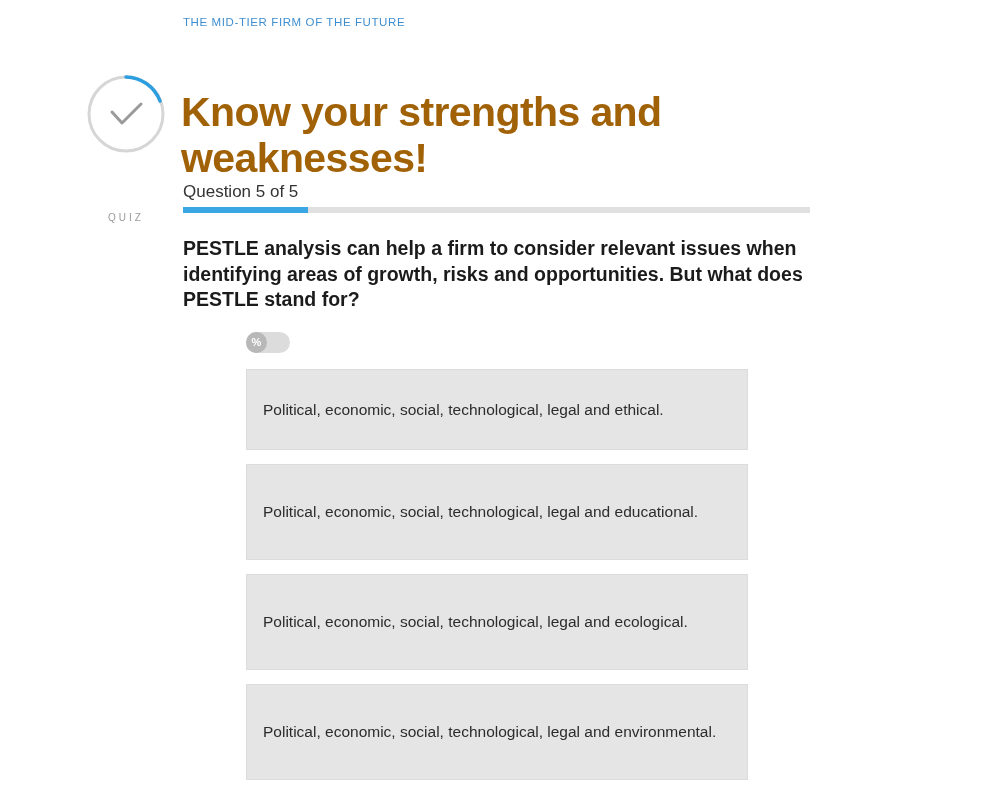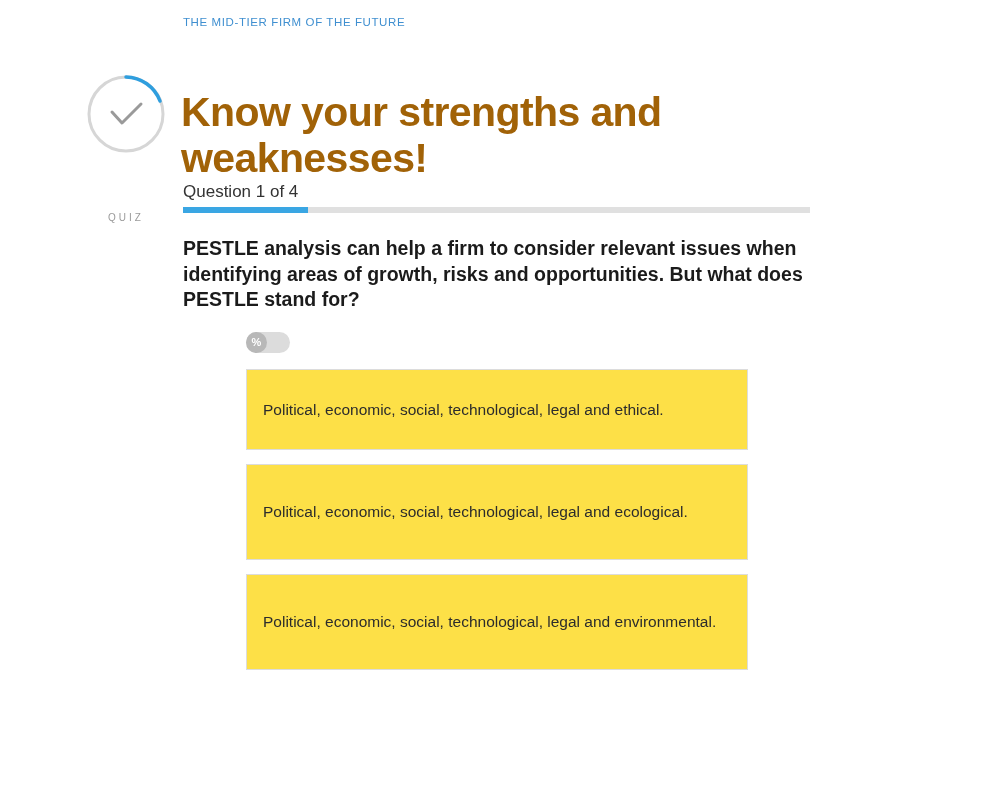--- a/index.html
+++ b/index.html
@@ -136,21 +136,21 @@
   .options {
     position: absolute;
     left: 246px;
     top: 369px;
     width: 502px;
   }
   .option {
     box-sizing: border-box;
     width: 502px;
     border: 1px solid #dcdcdc;
-    background: #fde047;
+    background: #e5e5e5;
     margin-bottom: 14px;
     padding: 14px 16px;
     display: flex;
     align-items: center;
     cursor: pointer;
   }
   .option-1 { height: 81px; }
   .option-2 { height: 96px; }
   .option-3 { height: 96px; }
   .option-4 { height: 96px; }
@@ -172,36 +172,39 @@
     <svg width="80" height="80" viewBox="0 0 80 80" xmlns="http://www.w3.org/2000/svg">
       <circle cx="40" cy="40" r="37" fill="none" stroke="#d6d6d6" stroke-width="3"></circle>
       <path d="M40 3 A37 37 0 0 1 74 27" fill="none" stroke="#2f9ede" stroke-width="3.5" stroke-linecap="round"></path>
       <path d="M26 38 L36 49 L55 30" fill="none" stroke="#9a9a9a" stroke-width="3" stroke-linecap="round" stroke-linejoin="round"></path>
     </svg>
   </div>
   <div class="quiz-label">QUIZ</div>
 
   <h1 class="title">Know your strengths and weaknesses!</h1>
 
-  <div class="question-counter">Question 1 of 4</div>
+  <div class="question-counter">Question 5 of 5</div>
 
   <div class="progress-track">
     <div class="progress-fill" style="width: 20%;"></div>
   </div>
 
   <div class="question-text">PESTLE analysis can help a firm to consider relevant issues when identifying areas of growth, risks and opportunities. But what does PESTLE stand for?</div>
 
   <div class="toggle-pill">
     <div class="toggle-knob">%</div>
   </div>
 
   <div class="options">
     <div class="option option-1">
       <span class="option-text">Political, economic, social, technological, legal and ethical.</span>
     </div>
+    <div class="option option-2">
+      <span class="option-text">Political, economic, social, technological, legal and educational.</span>
+    </div>
     <div class="option option-3">
       <span class="option-text">Political, economic, social, technological, legal and ecological.</span>
     </div>
     <div class="option option-4">
       <span class="option-text">Political, economic, social, technological, legal and environmental.</span>
     </div>
   </div>
 
 </div>
 

